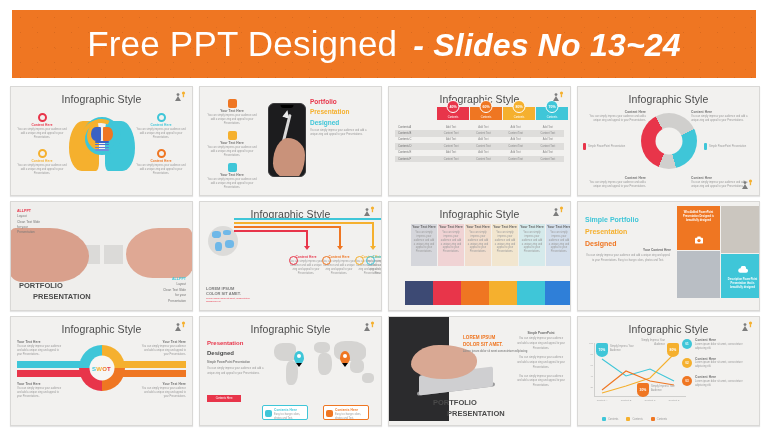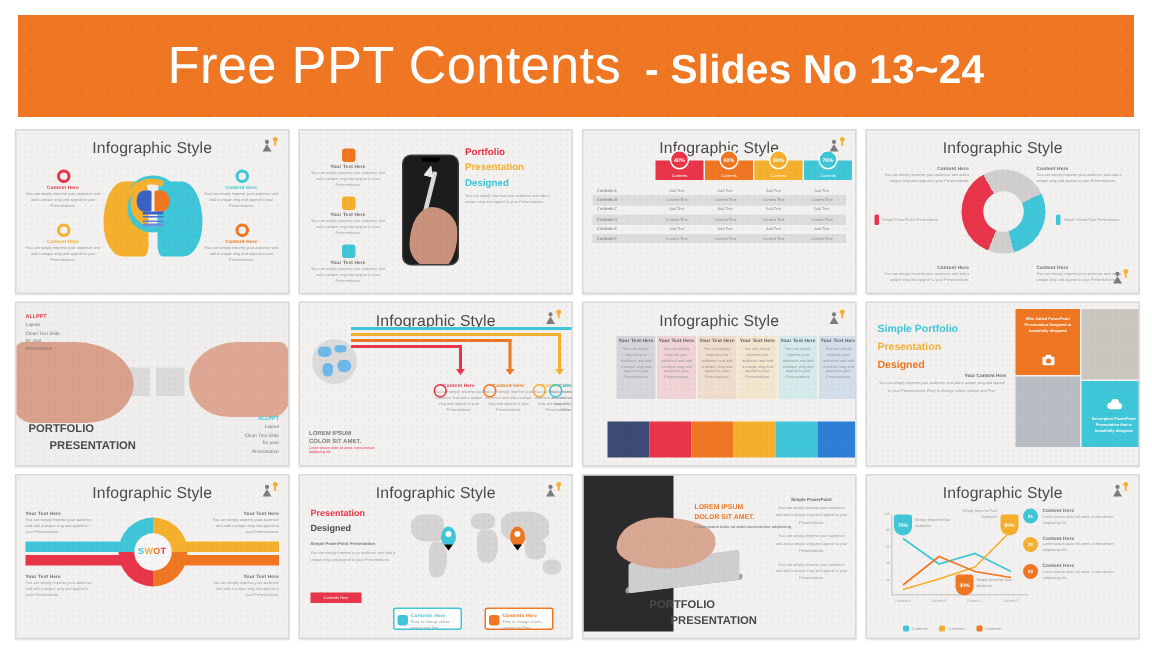--- a/index.html
+++ b/index.html
@@ -27,22 +27,23 @@
     background-size: 17px 15px, 23px 21px;
     background-position: 0 0, 9px 7px;
     pointer-events:none;
   }
   .banner-text { position:relative; white-space: nowrap; color:#fff; }
   .banner-main {
     font-size: 35px; font-weight: 400; letter-spacing: .2px;
     font-family: "Liberation Sans", sans-serif;
   }
   .banner-sub {
-    font-size: 27px; font-weight: 700; letter-spacing: .2px;
+    font-size: 32px; font-weight: 700; letter-spacing: .2px;
     margin-left: 16px;
+    font-style: italic;
   }
 
   
   .grid {
     position:absolute; left: 10px; top: 86px;
     width: 750px; height: 340px;
     display: grid;
     grid-template-columns: repeat(4, 1fr);
     grid-template-rows: repeat(3, 1fr);
     column-gap: 6px; row-gap: 5px;
@@ -211,21 +212,21 @@
   .s12-sc{ width:10px; height:10px; border-radius:50%; flex:none;
     display:flex; align-items:center; justify-content:center; font-size:3px; color:#fff; font-weight:700;}
 </style>
 </head>
 <body>
 
 <div class="page">
 
   <div class="banner">
     <div class="banner-text">
-      <span class="banner-main">Free PPT Contents</span><span class="banner-sub">- Slides No 13~24</span>
+      <span class="banner-main">Free PPT Designed</span><span class="banner-sub">- Slides No 13~24</span>
     </div>
   </div>
 
   <div class="grid">
 
     <div class="slide">
       <div class="slide-inner">
         <div class="s-title">Infographic Style</div>
         <svg class="watermark" viewBox="0 0 14 12">
           <circle cx="10.5" cy="2" r="1.6" fill="#f5b02e"></circle>

